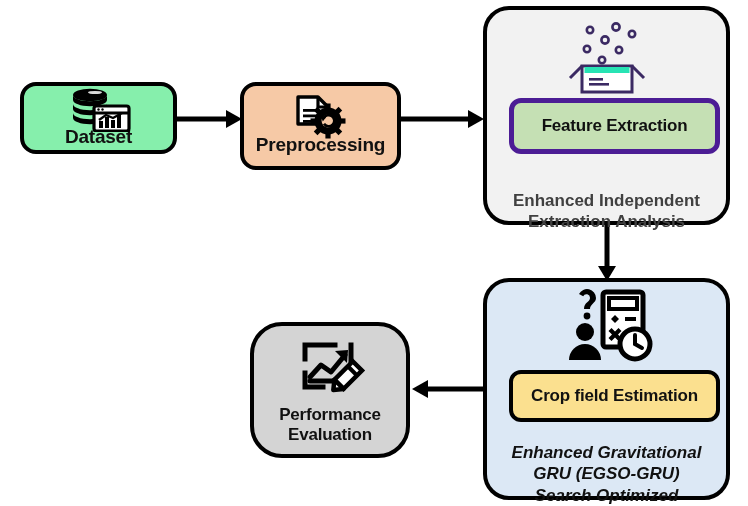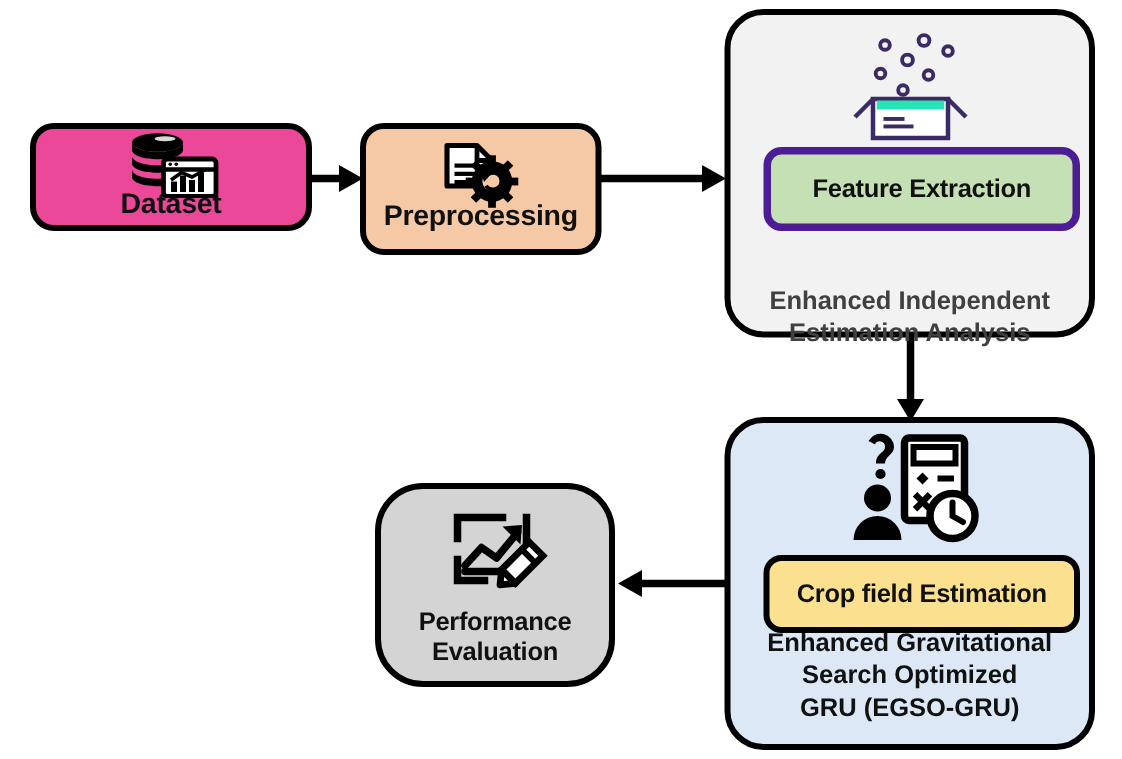--- a/index.html
+++ b/index.html
@@ -26,23 +26,23 @@
   }
   .node-label {
     font-weight: bold;
     color: #111111;
     text-align: center;
     line-height: 1.18;
     letter-spacing: -0.2px;
   }
   
   #dataset-node {
-    left: 20px; top: 82px; width: 188px; height: 72px;
+    left: 20px; top: 82px; width: 157px; height: 72px;
     border-radius: 16px;
-    background: #ec4899;
+    background: #86efac;
   }
   #dataset-node .node-label { font-size: 19px; margin-top: -2px; }
   
   #preprocessing-node {
     left: 240px; top: 82px; width: 161px; height: 88px;
     border-radius: 16px;
     background: #f6c9a6;
   }
   #preprocessing-node .node-label { font-size: 19px; margin-top: -2px; }
   
@@ -206,21 +206,21 @@
         </g>
       </svg>
     </span>
 
     <div id="feature-extraction-node">
       <span class="node-label">Feature Extraction</span>
     </div>
 
     <div class="caption" style="margin-top:96px;">
       <div>Enhanced Independent</div>
-      <div>Estimation Analysis</div>
+      <div>Extraction Analysis</div>
     </div>
   </div>
 
   <div class="node" id="egso-node">
     <span class="icon-wrap" style="position:relative; margin-top:6px;">
       <svg class="icon" width="96" height="76" viewBox="0 0 96 76">
         <g fill="#000">
           <path d="M20 6 a9 9 0 0 1 17 4 c0 5 -6 6 -6 11 h-6 c0 -7 6 -7 6 -11 a3.6 3.6 0 0 0 -6.8 -1.8 z"></path>
           <circle cx="28" cy="28" r="3.4"></circle>
           <circle cx="26" cy="44" r="9"></circle>
@@ -240,24 +240,24 @@
           <circle cx="76" cy="56" r="15" fill="#fff" stroke="#000" stroke-width="5"></circle>
           <path d="M76 47 v9 l7 4" fill="none" stroke="#000" stroke-width="4" stroke-linecap="round"></path>
         </g>
       </svg>
     </span>
 
     <div id="crop-field-node">
       <span class="node-label">Crop field Estimation</span>
     </div>
 
-    <div class="caption" style="margin-top:54px;">
+    <div class="caption" style="margin-top:78px;font-style:italic;">
       <div>Enhanced Gravitational</div>
+      <div>GRU (EGSO-GRU)</div>
       <div>Search Optimized</div>
-      <div>GRU (EGSO-GRU)</div>
     </div>
   </div>
 
   <div class="node" id="performance-node">
     <span class="icon-wrap" style="position:relative; margin-top:2px;">
       <svg class="icon" width="74" height="62" viewBox="0 0 74 62">
         <path d="M12 22 V8 h30" fill="none" stroke="#000" stroke-width="5" stroke-linecap="square"></path>
         <path d="M58 8 v18" fill="none" stroke="#000" stroke-width="5" stroke-linecap="square"></path>
         <path d="M12 36 v14 h18" fill="none" stroke="#000" stroke-width="5" stroke-linecap="square"></path>
         <polyline points="17,40 28,28 38,35 52,18" fill="none" stroke="#000" stroke-width="5" stroke-linecap="round" stroke-linejoin="round"></polyline>

